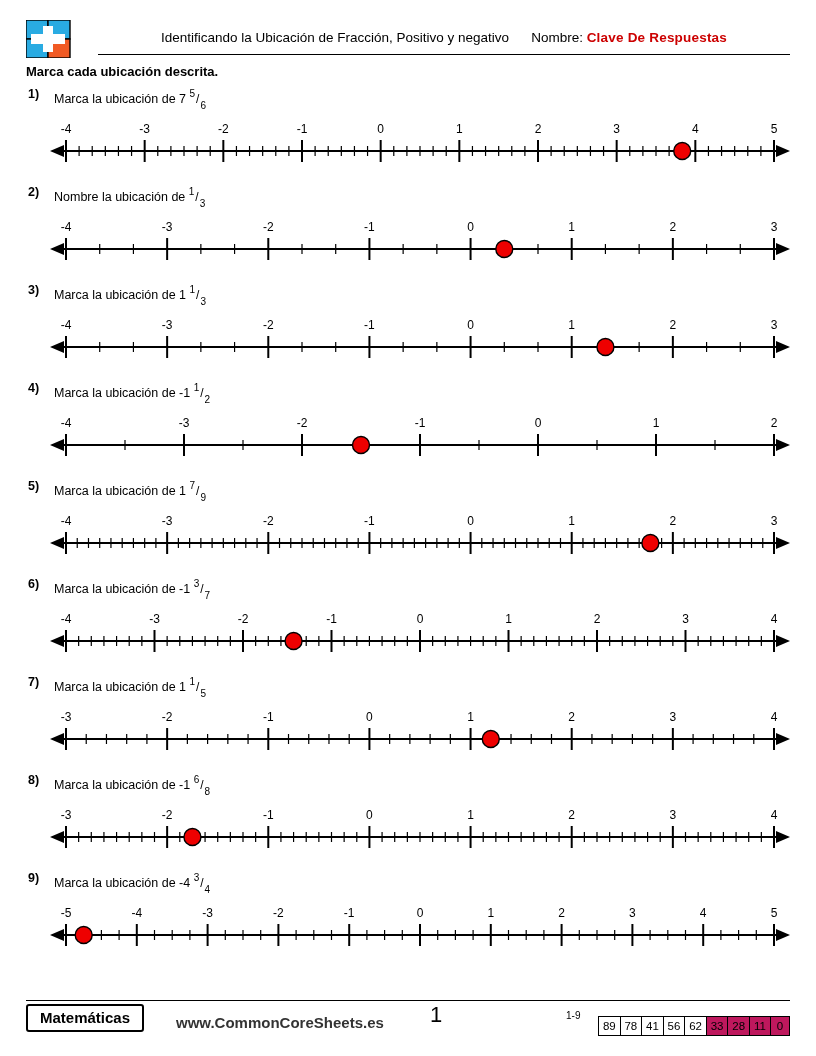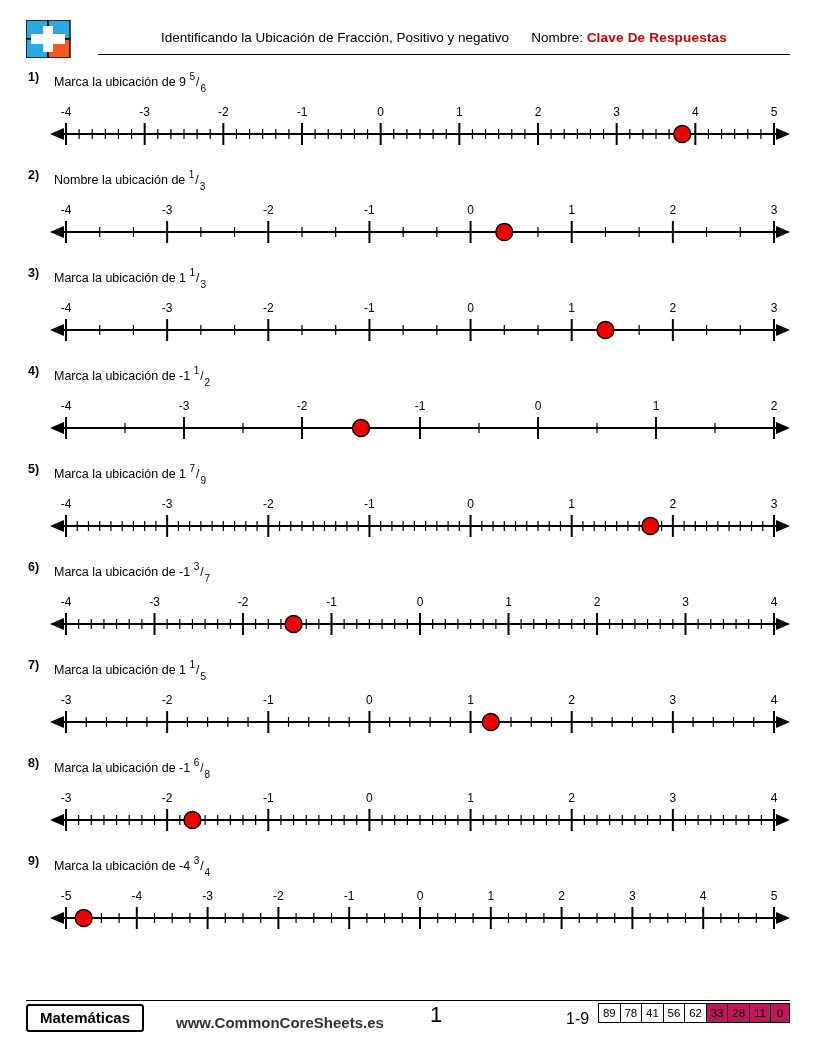--- a/index.html
+++ b/index.html
@@ -130,25 +130,25 @@
     color: #333;
   }
   .pagenum {
     position: absolute;
     left: 404px; top: 2px;
     font-size: 22px;
   }
   .score-label {
     position: absolute;
     left: 540px; top: 10px;
-    font-size: 16px;
+    font-size: 10px;
   }
   .score-table {
     position: absolute;
-    left: 572px; top: 3px;
+    left: 572px; top: 16px;
     border-collapse: collapse;
   }
   .score-table td {
     border: 1px solid #000;
     width: 26px;
     height: 19px;
     text-align: center;
     font-size: 11.5px;
     font-family: "Liberation Sans", sans-serif;
   }
@@ -178,25 +178,26 @@
         <rect x="17" y="6" width="10" height="26" fill="#fff" stroke="none"></rect>
       </svg>
     </div>
     <div class="header-text">
       <span class="header-title">Identificando la Ubicación de Fracción, Positivo y negativo</span><span class="name-label">Nombre:</span>
       <span class="answer-key">Clave De Respuestas</span>
     </div>
     <div class="header-rule"></div>
   </div>
 
+  <div class="instruction">Marca cada ubicación descrita.</div>
 
   <div class="problems" id="problems">
       <div class="problem">
         <div class="pnum">1)</div>
-        <div class="ptext"><span>Marca la ubicación de 9 </span><span class="frac"><span class="num">5</span><span class="bar">/</span><span class="den">6</span></span></div>
+        <div class="ptext"><span>Marca la ubicación de 7 </span><span class="frac"><span class="num">5</span><span class="bar">/</span><span class="den">6</span></span></div>
         <div class="numline">
           <svg class="nl-svg" width="740" height="56" viewBox="0 0 740 56">
             <line x1="4" y1="40" x2="736" y2="40" stroke="#000" stroke-width="2"></line>
             <polygon points="0,40 14,34 14,46" fill="#000"></polygon>
             <polygon points="740,40 726,34 726,46" fill="#000"></polygon>
             <line x1="29.11" y1="35" x2="29.11" y2="45" stroke="#000" stroke-width="1.2"></line>
             <line x1="42.22" y1="35" x2="42.22" y2="45" stroke="#000" stroke-width="1.2"></line>
             <line x1="55.33" y1="35" x2="55.33" y2="45" stroke="#000" stroke-width="1.2"></line>
             <line x1="68.44" y1="35" x2="68.44" y2="45" stroke="#000" stroke-width="1.2"></line>
             <line x1="81.56" y1="35" x2="81.56" y2="45" stroke="#000" stroke-width="1.2"></line>

